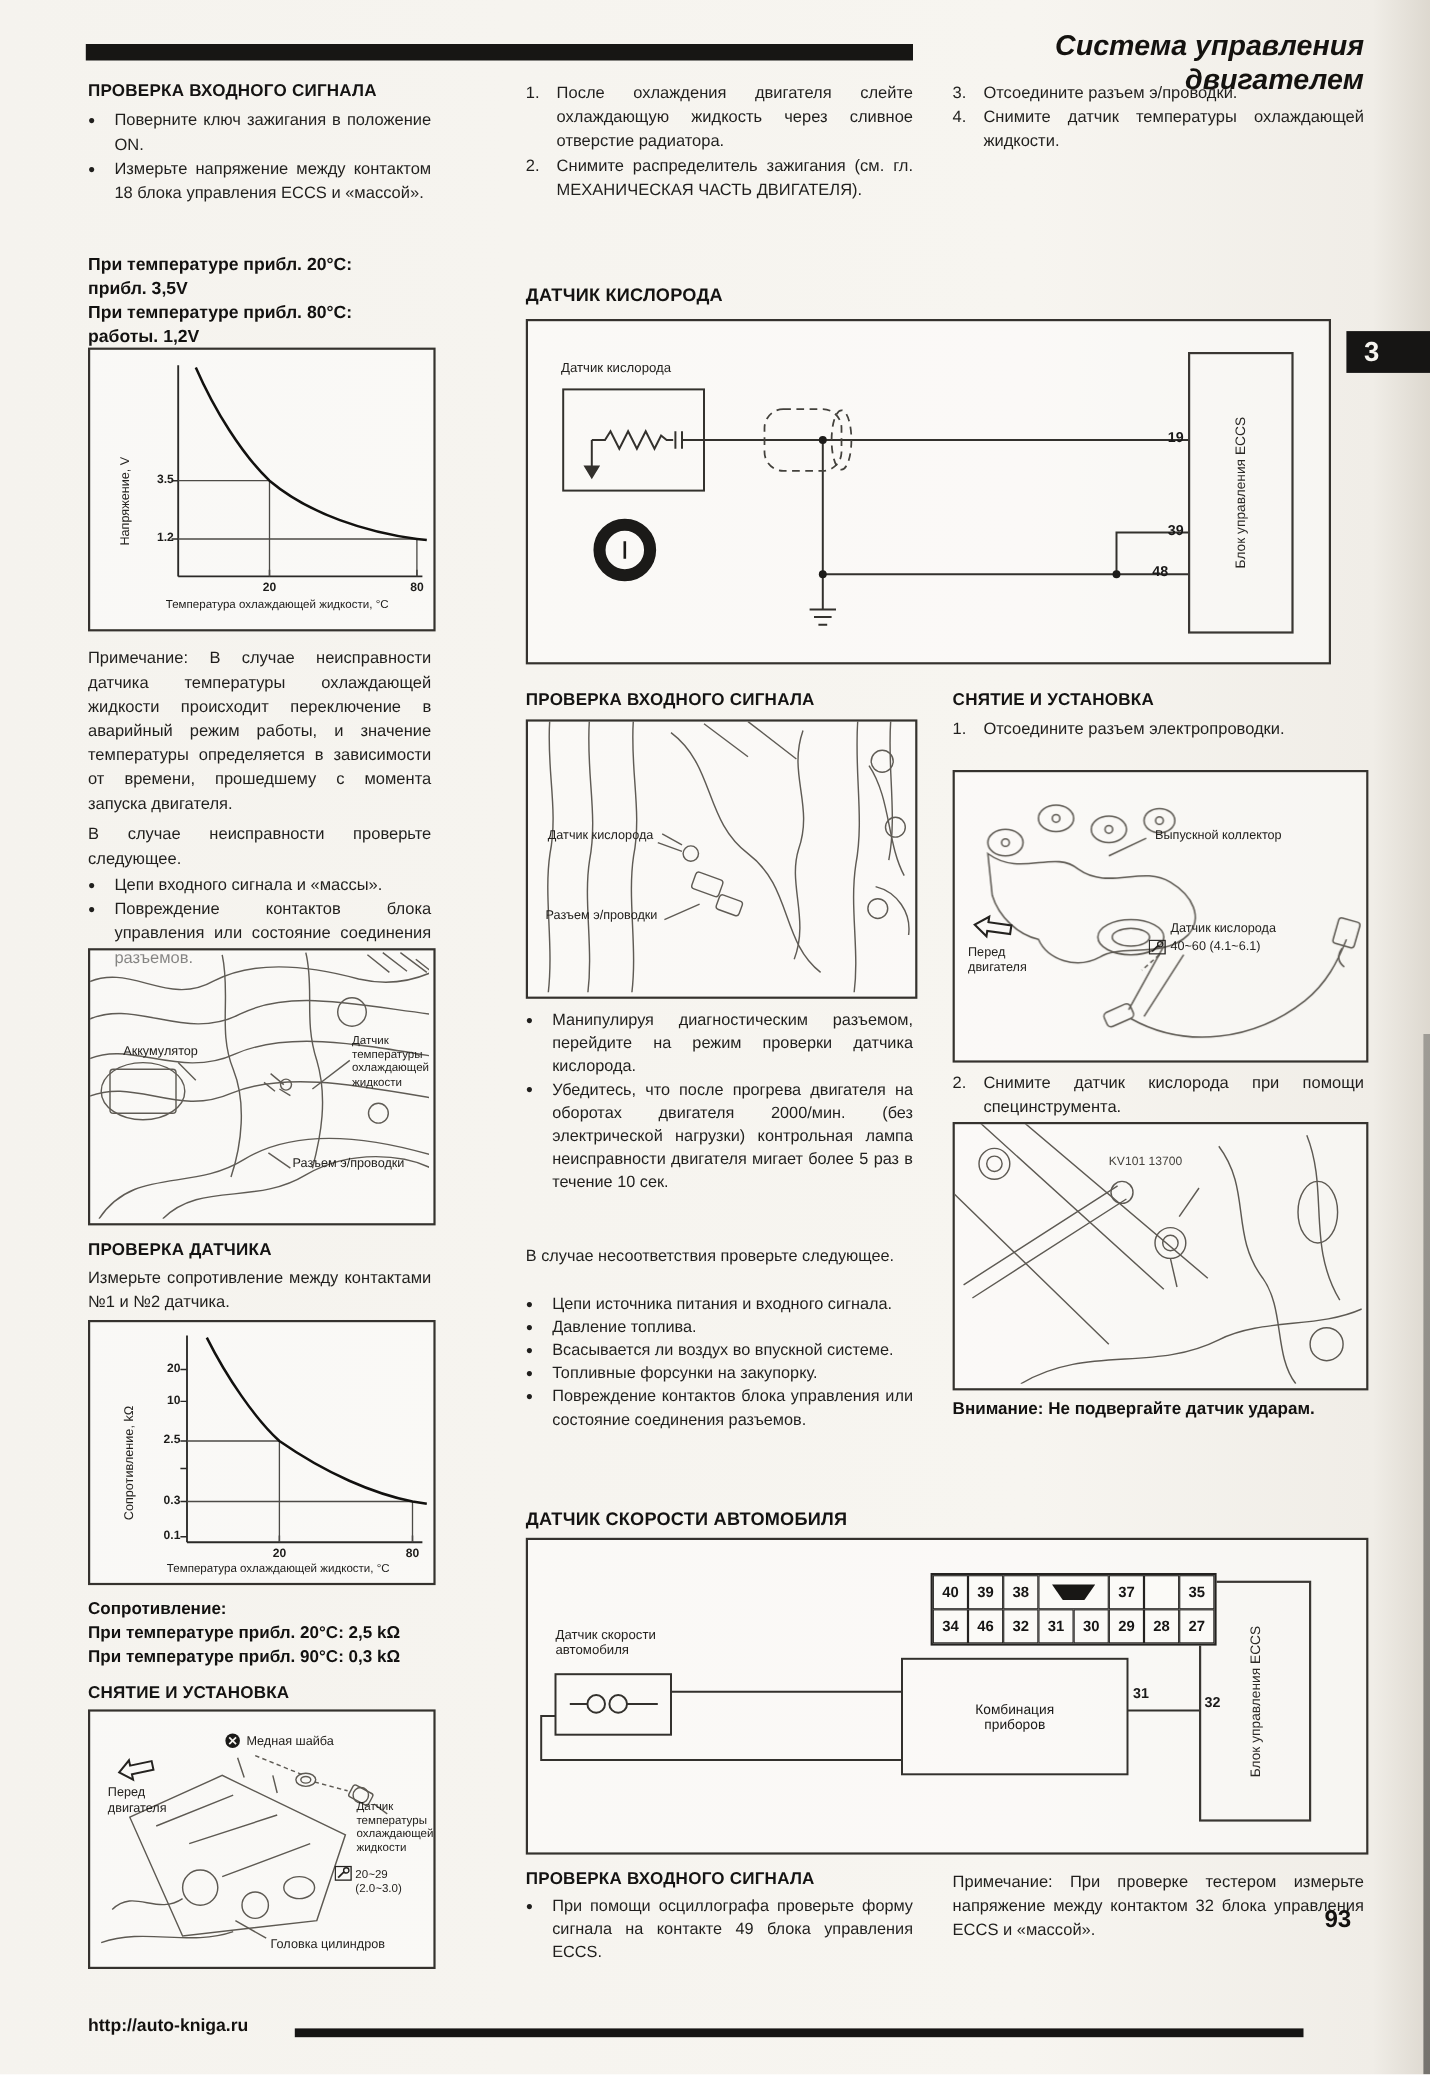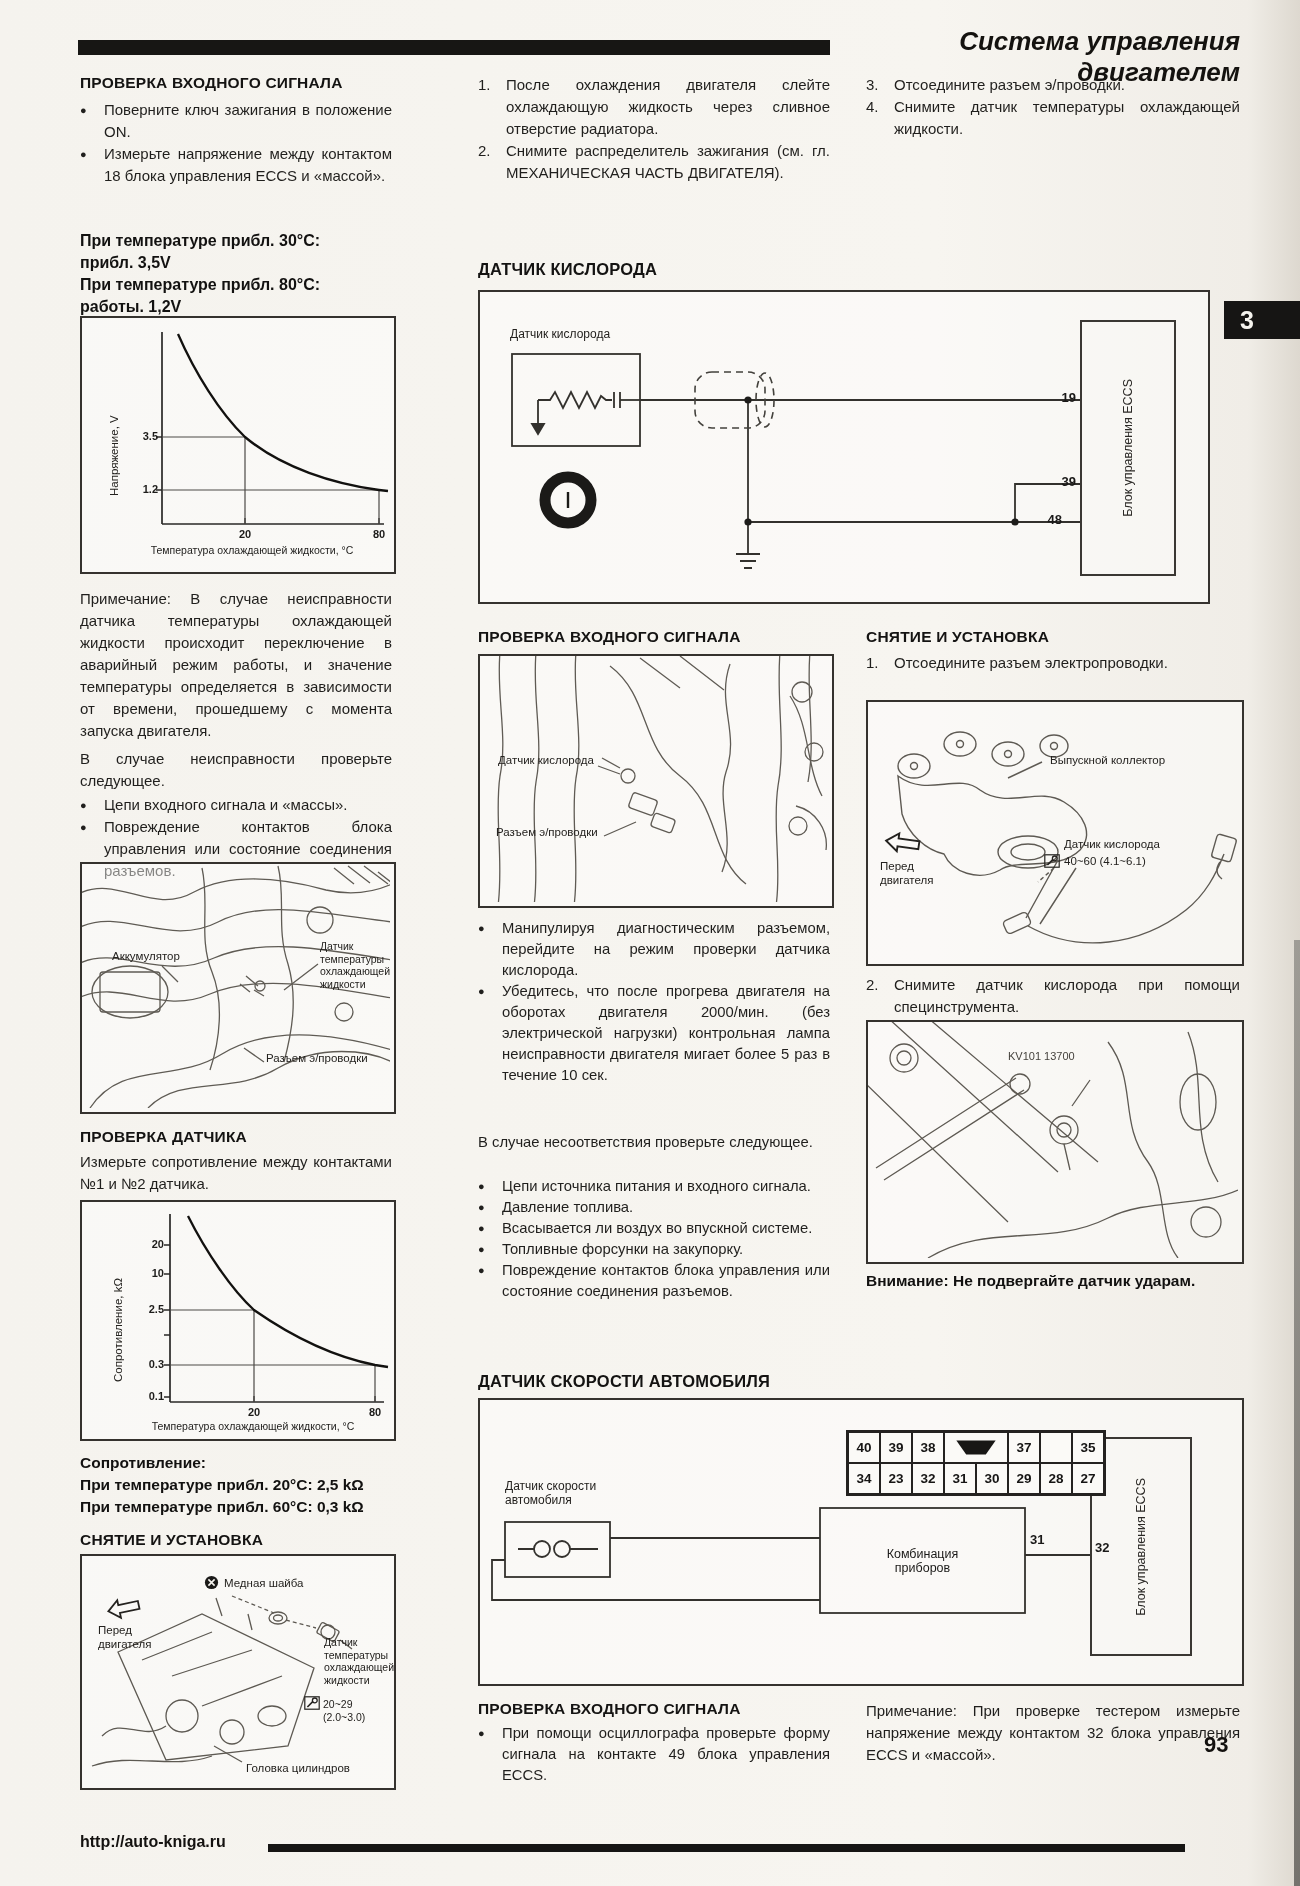--- a/index.html
+++ b/index.html
@@ -64,21 +64,21 @@
   <div class="abs txt bullets" style="left:80px;top:99px;width:312px;">
     <div class="bullet">
         <p>Поверните ключ зажигания в положение ON.</p>
       </div>
     <div class="bullet">
         <p>Измерьте напряжение между контактом 18 блока управления ECCS и «массой».</p>
       </div>
   </div>
 
   <div class="abs spec" style="left:80px;top:230px;width:312px;">
-    <p>При температуре прибл. 30°C:</p>
+    <p>При температуре прибл. 20°C:</p>
     <p>прибл. 3,5V</p>
     <p>При температуре прибл. 80°C:</p>
     <p>работы. 1,2V</p>
   </div>
 
   <div class="figure" style="left:80px;top:316px;width:312px;height:254px;">
     <svg class="lineart" width="308" height="250" viewBox="0 0 308 250">
       <g stroke="#2a2927" stroke-width="1.7" fill="none">
         <path d="M80,14 V206 M80,206 H302"></path>
       </g>
@@ -168,21 +168,21 @@
     <span class="tick" style="left:54px;top:156px;width:28px;text-align:right;">0.3</span>
     <span class="tick" style="left:54px;top:188px;width:28px;text-align:right;">0.1</span>
     <span class="tick" style="left:162px;top:204px;width:20px;text-align:center;">20</span>
     <span class="tick" style="left:283px;top:204px;width:20px;text-align:center;">80</span>
     <div class="axlab" style="left:40px;top:218px;width:262px;">Температура охлаждающей жидкости, °C</div>
   </div>
 
   <div class="abs" style="left:80px;top:1452px;width:312px;">
     <p class="boldline" style="margin:0;">Сопротивление:</p>
     <p class="boldline" style="margin:0;">При температуре прибл. 20°C: 2,5 kΩ</p>
-    <p class="boldline" style="margin:0;">При температуре прибл. 60°C: 0,3 kΩ</p>
+    <p class="boldline" style="margin:0;">При температуре прибл. 90°C: 0,3 kΩ</p>
   </div>
 
   <div class="h" style="left:80px;top:1531px;">СНЯТИЕ И УСТАНОВКА</div>
 
   <div class="figure" style="left:80px;top:1554px;width:312px;height:232px;">
     <svg class="lineart" width="308" height="228" viewBox="0 0 308 228">
       <g stroke="#55514a" stroke-width="1.3" fill="none" opacity="0.95">
         <path d="M36,96 L120,58 L232,112 L206,190 L84,204 Z"></path>
         <path d="M60,104 L130,76 M90,120 L170,94 M120,150 L200,120"></path>
         <circle cx="100" cy="160" r="16"></circle>
@@ -355,21 +355,21 @@
         <div class="pin-cell">38</div>
         <div class="pin-cell wide">
             <div class="notch"></div>
           </div>
         <div class="pin-cell">37</div>
         <div class="pin-cell"></div>
         <div class="pin-cell">35</div>
       </div>
       <div class="pin-row">
         <div class="pin-cell">34</div>
-        <div class="pin-cell">23</div>
+        <div class="pin-cell">46</div>
         <div class="pin-cell">32</div>
         <div class="pin-cell">31</div>
         <div class="pin-cell">30</div>
         <div class="pin-cell">29</div>
         <div class="pin-cell">28</div>
         <div class="pin-cell">27</div>
       </div>
     </div>
   </div>
 

